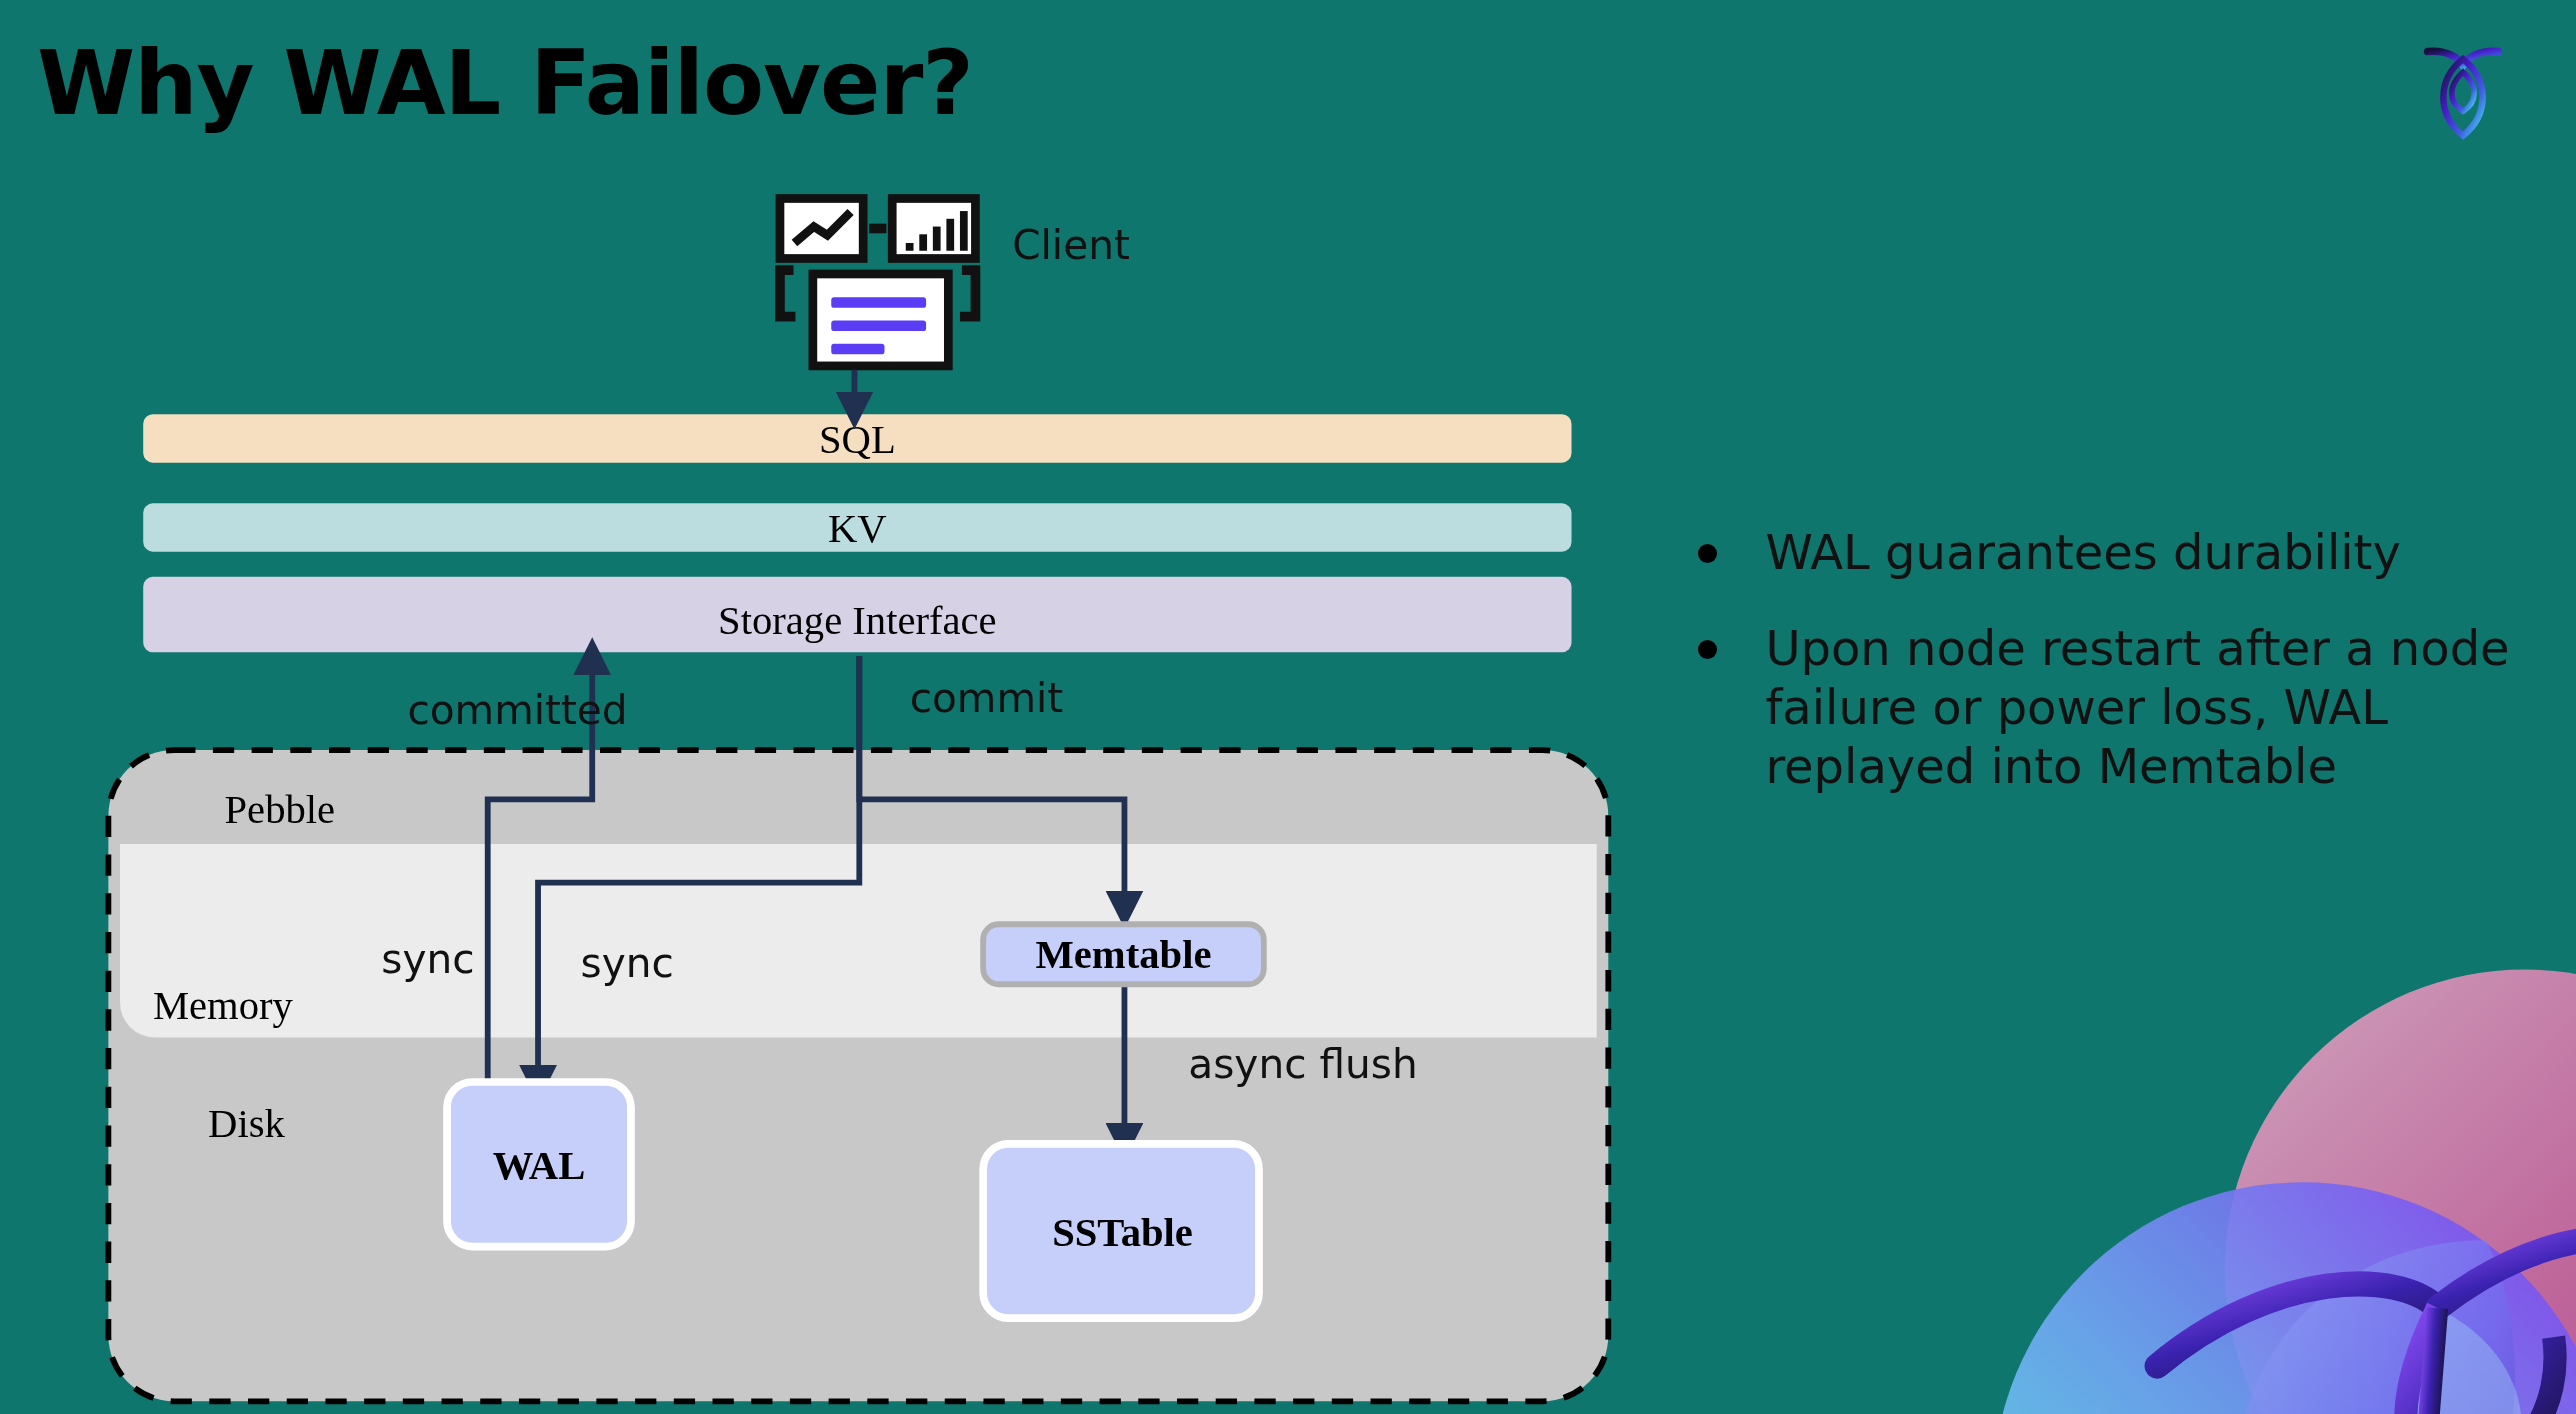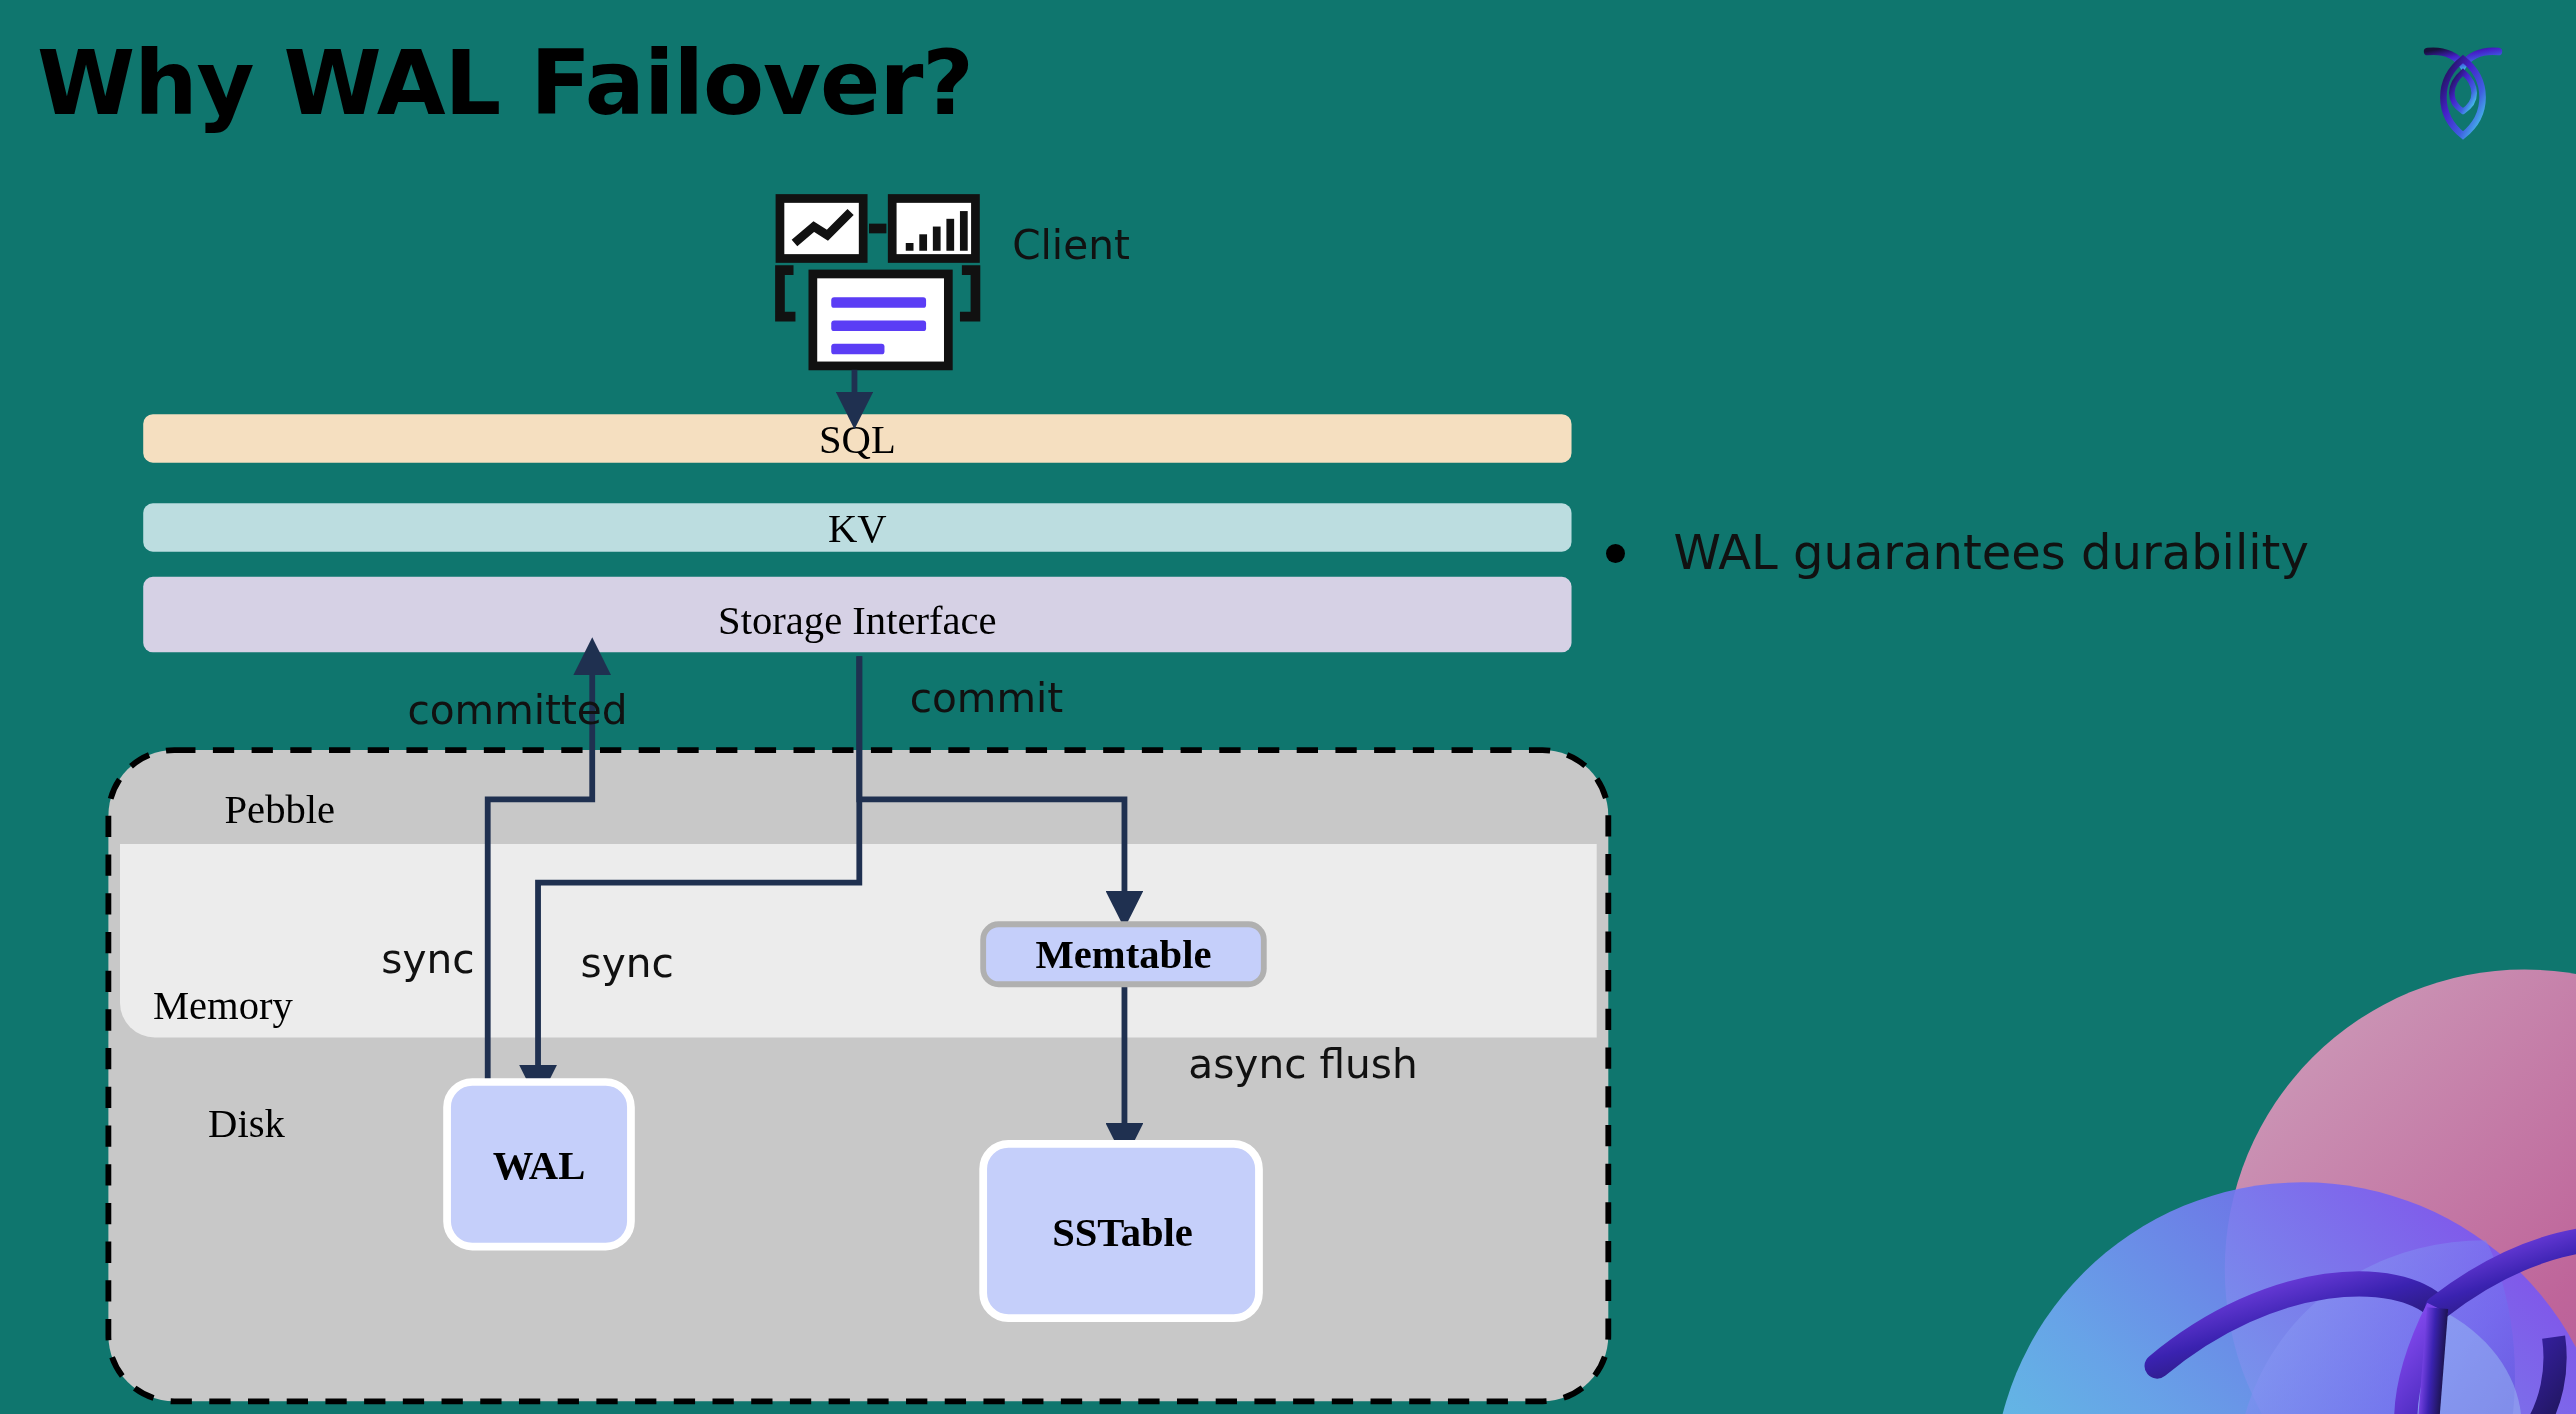--- a/index.html
+++ b/index.html
@@ -58,21 +58,21 @@
     position: absolute;
     left: 0;
     top: 0;
     width: 2576px;
     height: 1415px;
   }
 
   
   #bullets {
     position: absolute;
-    left: 1606px;
+    left: 1698px;
     top: 523px;
     width: 852px;
   }
   .bullet-row {
     display: flex;
     align-items: flex-start;
     margin-bottom: 37px;
   }
   .bullet-dot {
     flex: 0 0 auto;
@@ -236,16 +236,20 @@
 
     <rect x="1016" y="1182" rx="26" ry="26" width="285" height="180" fill="#c5cffa" stroke="#ffffff" stroke-width="8"></rect>
     <text x="1160" y="1288" font-size="42" font-weight="bold" text-anchor="middle" font-family="Liberation Serif, serif" fill="#000000">SSTable</text>
   </svg>
 
   <div id="bullets">
     <div class="bullet-row">
       <span class="bullet-dot"></span>
       <span class="bullet-text">WAL guarantees durability</span>
     </div>
+    <div class="bullet-row">
+      <span class="bullet-dot"></span>
+      <span class="bullet-text">Upon node restart after a node failure or power loss, WAL replayed into Memtable</span>
+    </div>
   </div>
 
 </div>
 
 
 </body></html>

